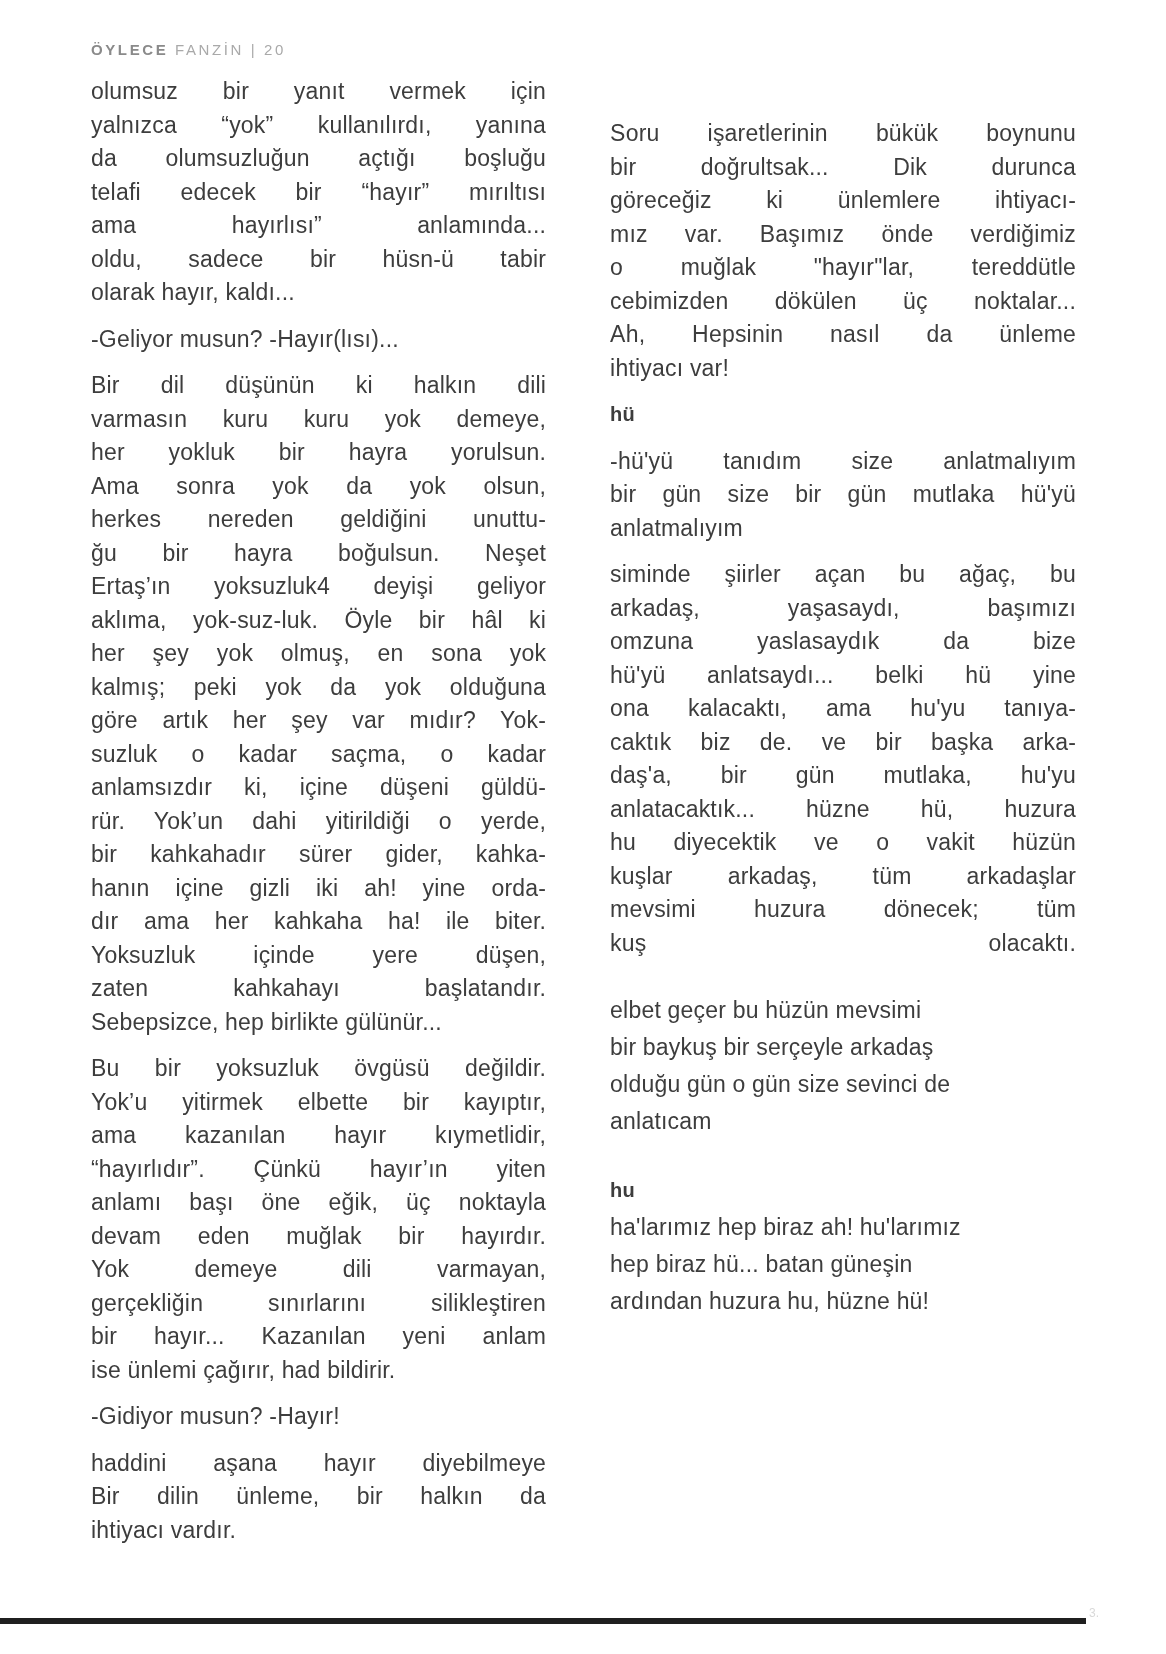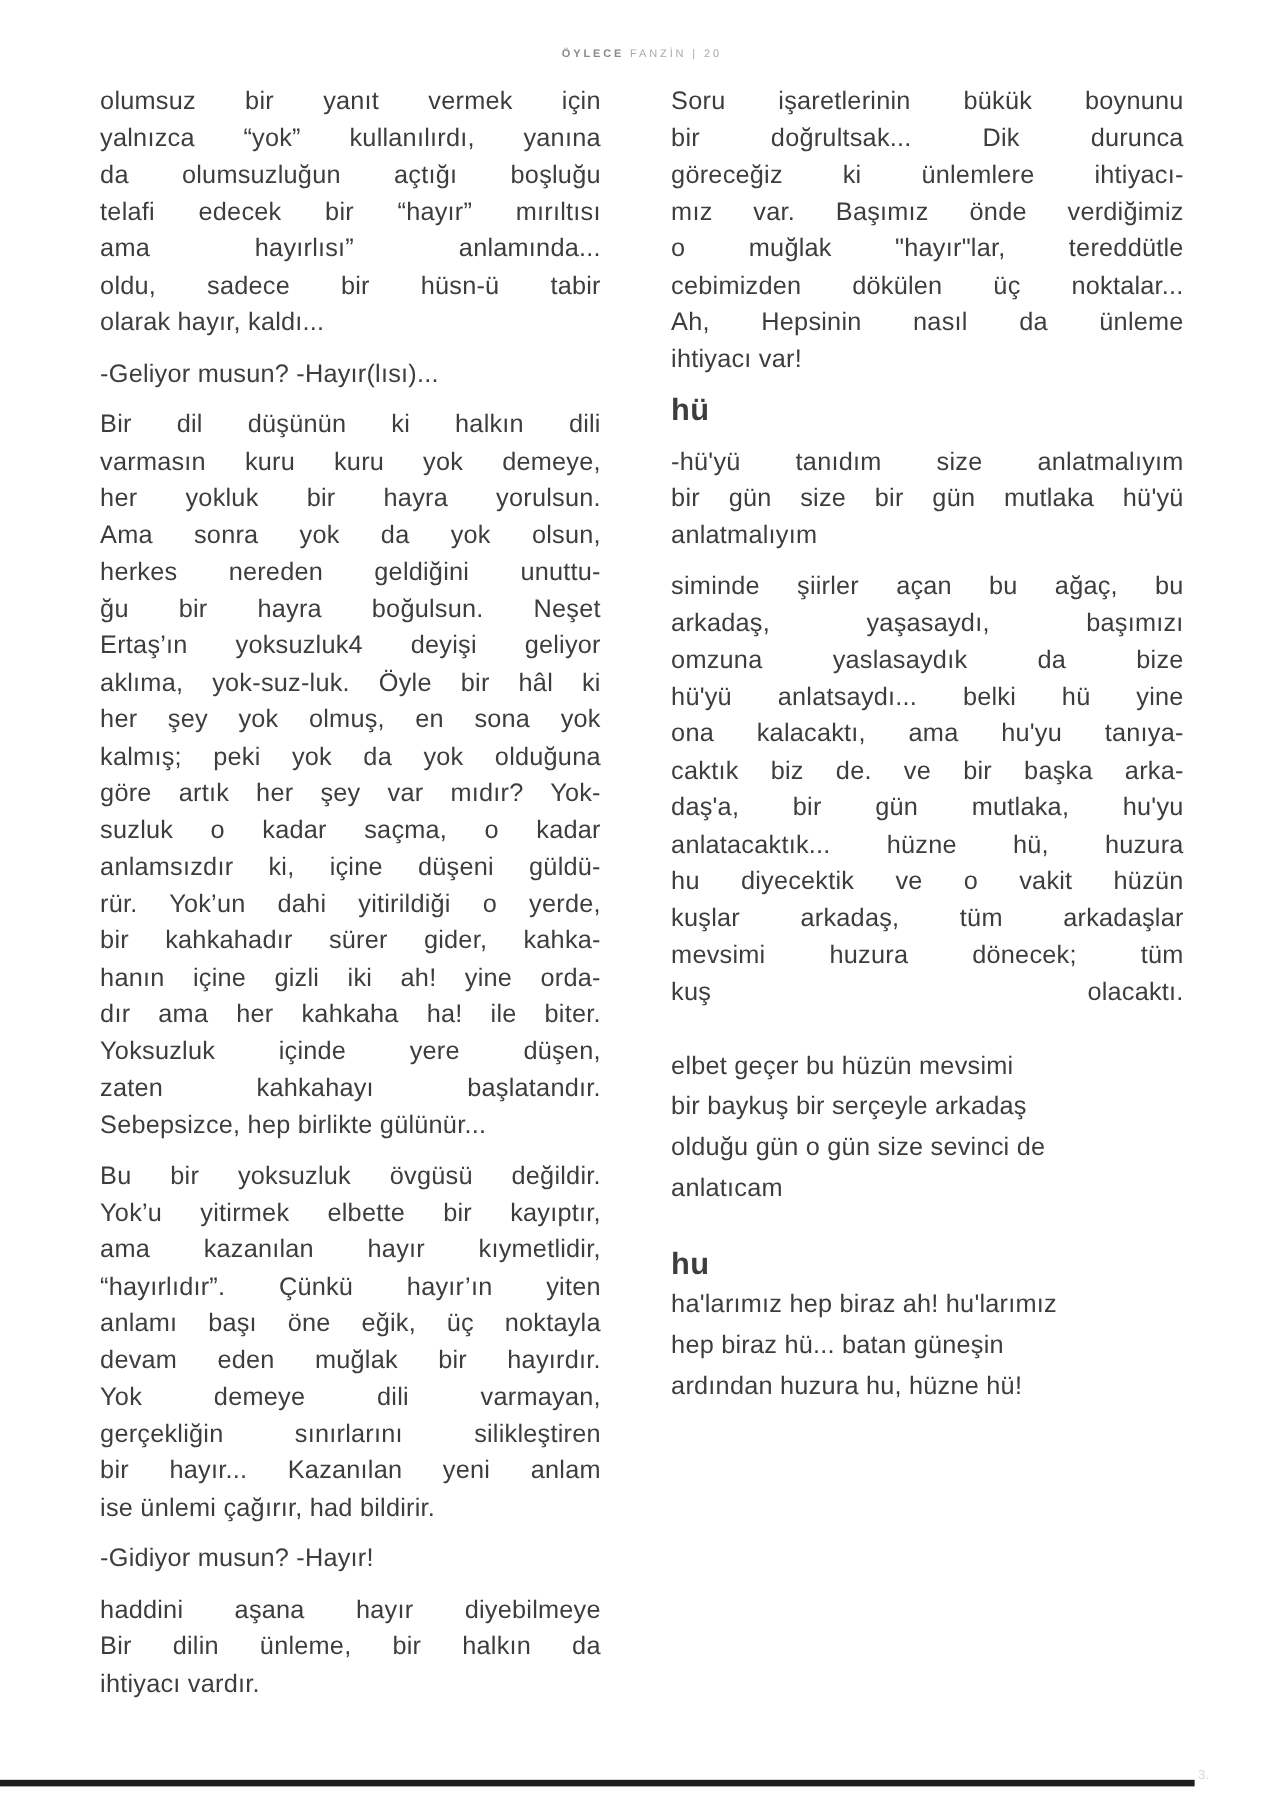--- a/index.html
+++ b/index.html
@@ -6,33 +6,33 @@
   body{
     width:1166px;height:1654px;
     background:#ffffff;
     font-family:"Liberation Sans","DejaVu Sans",sans-serif;
     color:#3d3d3d;
     position:relative;
     overflow:hidden;
   }
   .page{position:absolute;left:91px;top:40px;width:985px;}
   .masthead{
-    font-size:10px;line-height:20px;letter-spacing:2.6px;
-    margin-bottom:15px;white-space:nowrap;text-align:center;
+    font-size:15px;line-height:20px;letter-spacing:2.6px;
+    margin-bottom:15px;white-space:nowrap;
   }
   .masthead .pri{font-weight:bold;color:#8a8a8a;}
   .masthead .sec{font-weight:normal;color:#a9a9a9;}
   .cols{display:flex;gap:64px;align-items:flex-start;}
   .col{font-size:23px;line-height:33.5px;letter-spacing:0.2px;}
   .col.left{width:464px;}
-  .col.right{width:475px;}
+  .col.right{width:475px;margin-top:42px;}
   .block{margin:0 0 13px 0;}
   .line{line-height:33.5px;}
   .line.j{text-align:justify;text-align-last:justify;}
-  .heading,.inline-heading{font-weight:bold;font-size:28px;line-height:33.5px;}
+  .heading,.inline-heading{font-weight:bold;font-size:20px;line-height:33.5px;}
   .poem .line{line-height:37px;}
   .poem .inline-heading{line-height:37px;}
   .sp-lg{margin-top:32px;}
   .bottom-rule{
     position:absolute;left:0;top:1618px;
     width:1086px;height:6px;background:#1f1f1f;
   }
   .rule-mark{
     position:absolute;left:1089px;top:1607px;
     color:#d9d9d9;font-size:12px;line-height:12px;

